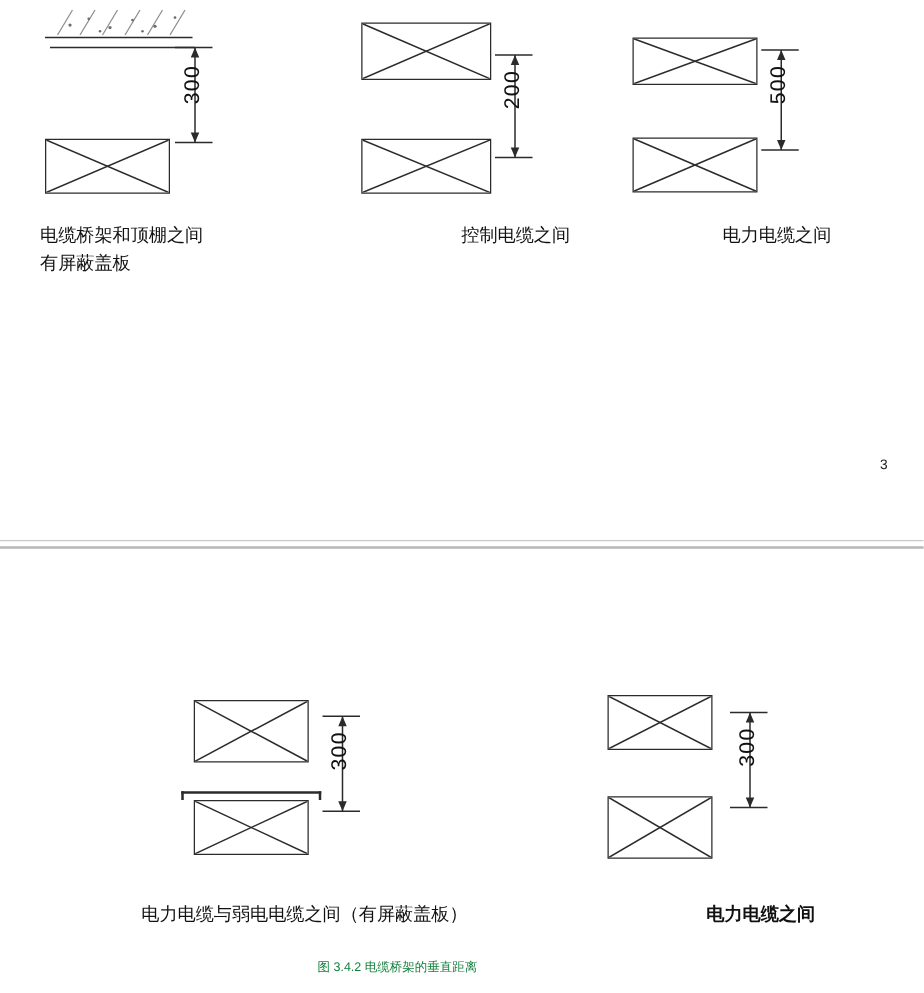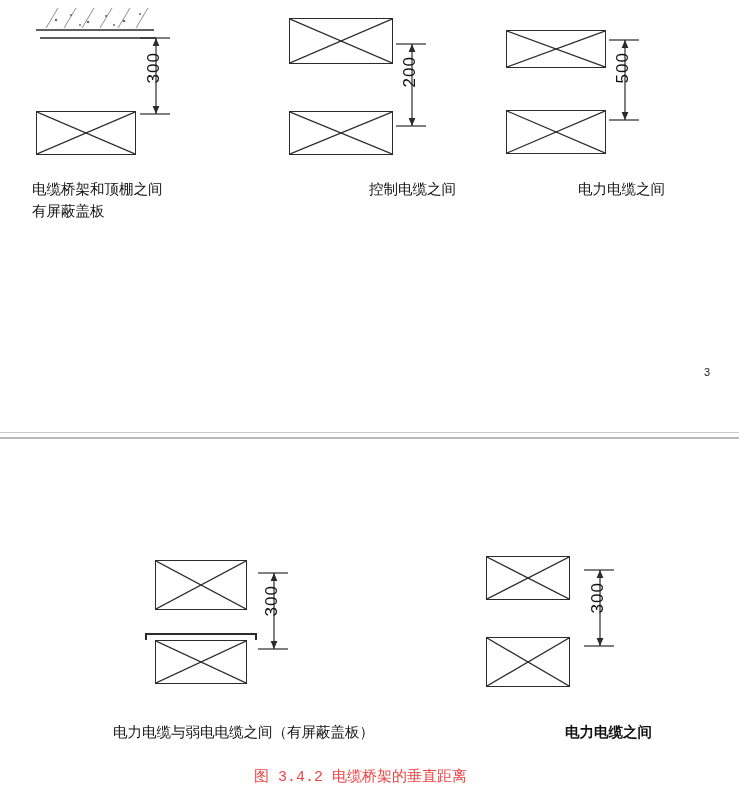--- a/index.html
+++ b/index.html
@@ -81,23 +81,23 @@
     position: absolute;
     left: 0;
     width: 739px;
     height: 0;
     border-top: 1px solid #c9c9c9;
   }
   .rule.thick { border-top: 2px solid #b8b8b8; }
 
   .fig-title {
     position: absolute;
-    font-family: Liberation Mono, monospace;
-    font-size: 15px;
-    color: #ef4444;
+    font-family: Liberation Sans, sans-serif;
+    font-size: 10px;
+    color: #15803d;
     white-space: nowrap;
   }
 </style>
 </head>
 <body>
 
 <div class="page">
 
   <div>
 

